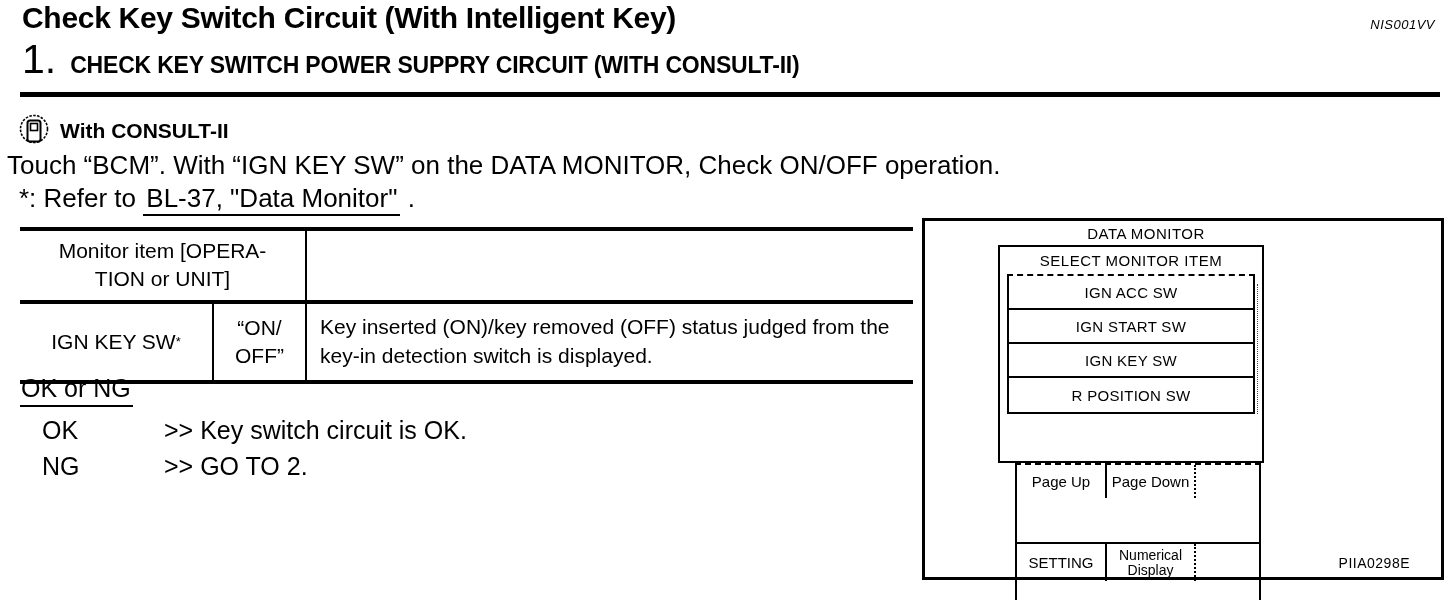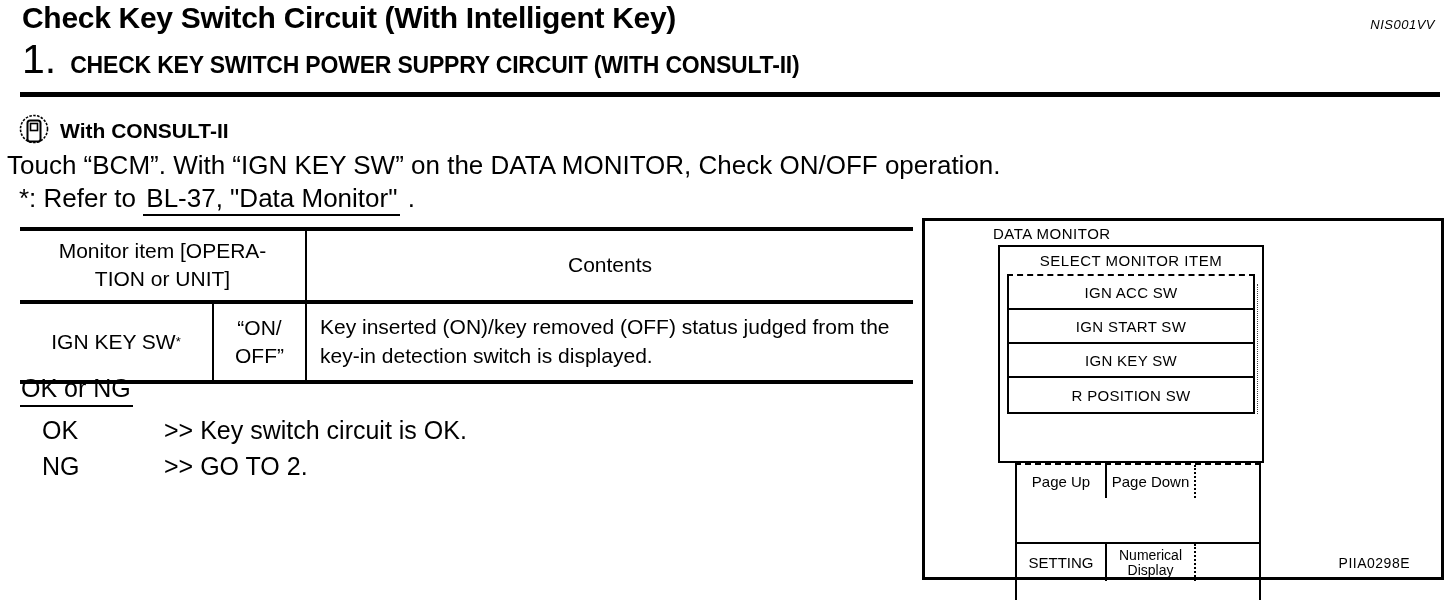--- a/index.html
+++ b/index.html
@@ -90,22 +90,22 @@
   .result-action { }
 
   
   .figure {
     position:absolute; left:922px; top:218px;
     width:522px; height:362px;
     border:3px solid #000;
     font-size:15px;
   }
   .figure-title {
-    position:absolute; left:68px; top:4px; width:266px;
-    letter-spacing:0.5px;
+    position:absolute; left:88px; top:4px; width:266px;
+    text-align:center; letter-spacing:0.5px;
   }
   .screen-box {
     position:absolute; left:73px; top:24px; width:266px; height:218px;
     border:2px solid #000;
   }
   .screen-header {
     height:27px; display:flex; align-items:center; justify-content:center;
     letter-spacing:0.5px;
   }
   .item-list {
@@ -171,21 +171,20 @@
 <p class="instruction">Touch “BCM”. With “IGN KEY SW” on the DATA MONITOR, Check ON/OFF operation.</p>
 
 <p class="footnote"><span>*: Refer to</span>
   <a class="ref-link">BL-37, "Data Monitor"</a>
   <span>.</span></p>
 
 <div class="monitor-table">
   <div class="mt-header-row">
     <div class="mt-cell mt-col1h" style="white-space: pre-line;">Monitor item [OPERA-
 TION or UNIT]</div>
-    <div class="mt-cell mt-col2h">Contents</div>
   </div>
   <div class="mt-data-row">
     <div class="mt-cell mt-item">
         <span>IGN KEY SW</span>
         <sup>*</sup>
       </div>
     <div class="mt-cell mt-oper" style="white-space: pre-line;">“ON/
 OFF”</div>
     <div class="mt-cell mt-contents">Key inserted (ON)/key removed (OFF) status judged from the key-in detection switch is displayed.</div>
   </div>

